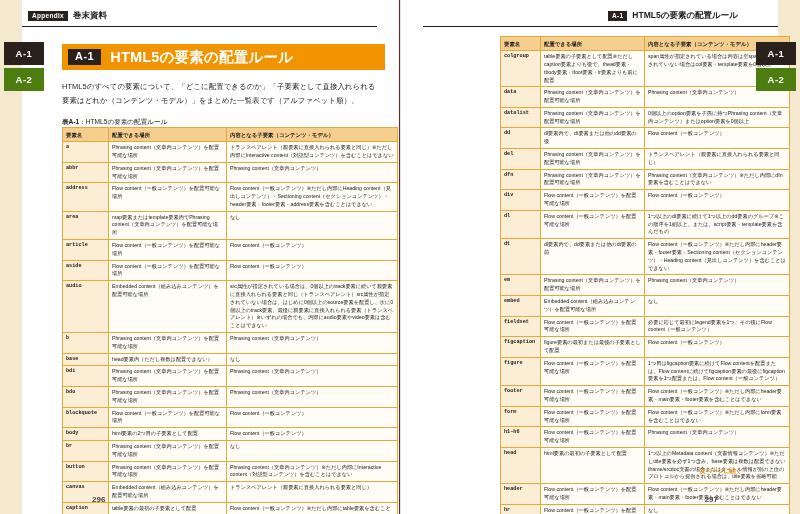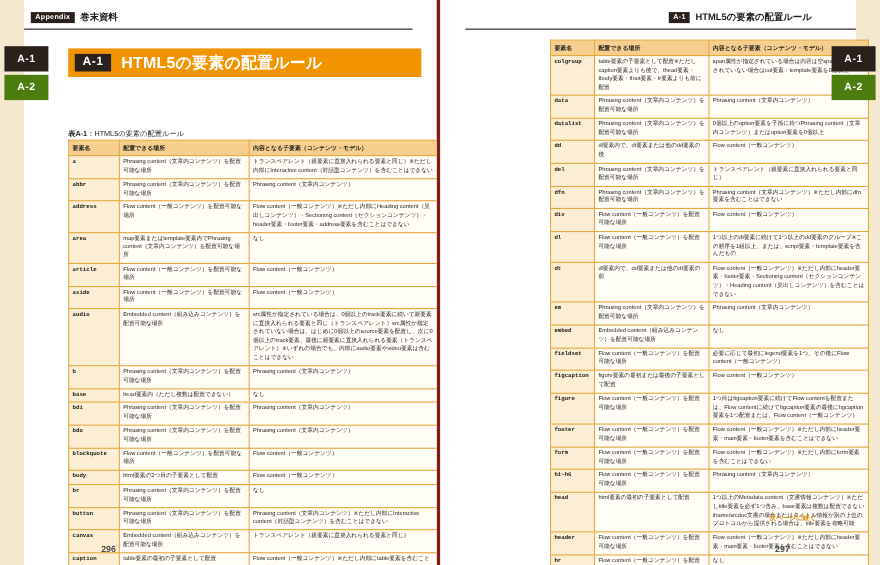--- a/index.html
+++ b/index.html
@@ -15,21 +15,21 @@
     width: 800px; height: 514px;
     background: #c4c4c4;
     display: flex;
   }
   .page {
     position: relative;
     width: 400px; height: 514px;
     background: #ffffff;
     overflow: hidden;
   }
-  .page.left  { border-right: 3px solid #7f1d1d; }
+  .page.left  { border-right: 1px solid #7f1d1d; }
   .page.right { border-left: 1px solid #e6e6e6; }
 
   
   .band {
     position: absolute; top: 0; bottom: 0;
     width: 22px;
     background: #f4e8cf;
   }
   .band.l { left: 0; }
   .band.r { right: 0; }
@@ -176,20 +176,21 @@
       <div class="tab active">A-1</div>
       <div class="tab inactive">A-2</div>
     </div>
 
     <div class="content l">
       <div class="banner">
         <span class="banner-badge">A-1</span>
         <span class="banner-title">HTML5の要素の配置ルール</span>
       </div>
 
+      <div class="intro">HTML5のすべての要素について、「どこに配置できるのか」「子要素として直接入れられる要素はどれか（コンテンツ・モデル）」をまとめた一覧表です（アルファベット順）。</div>
 
       <div class="tbl-caption">
         <b>表A-1</b><span>：HTML5の要素の配置ルール</span>
       </div>
 
       <table class="rules l">
         <colgroup>
             <col style="width:46px">
             <col style="width:118px">
             <col>

